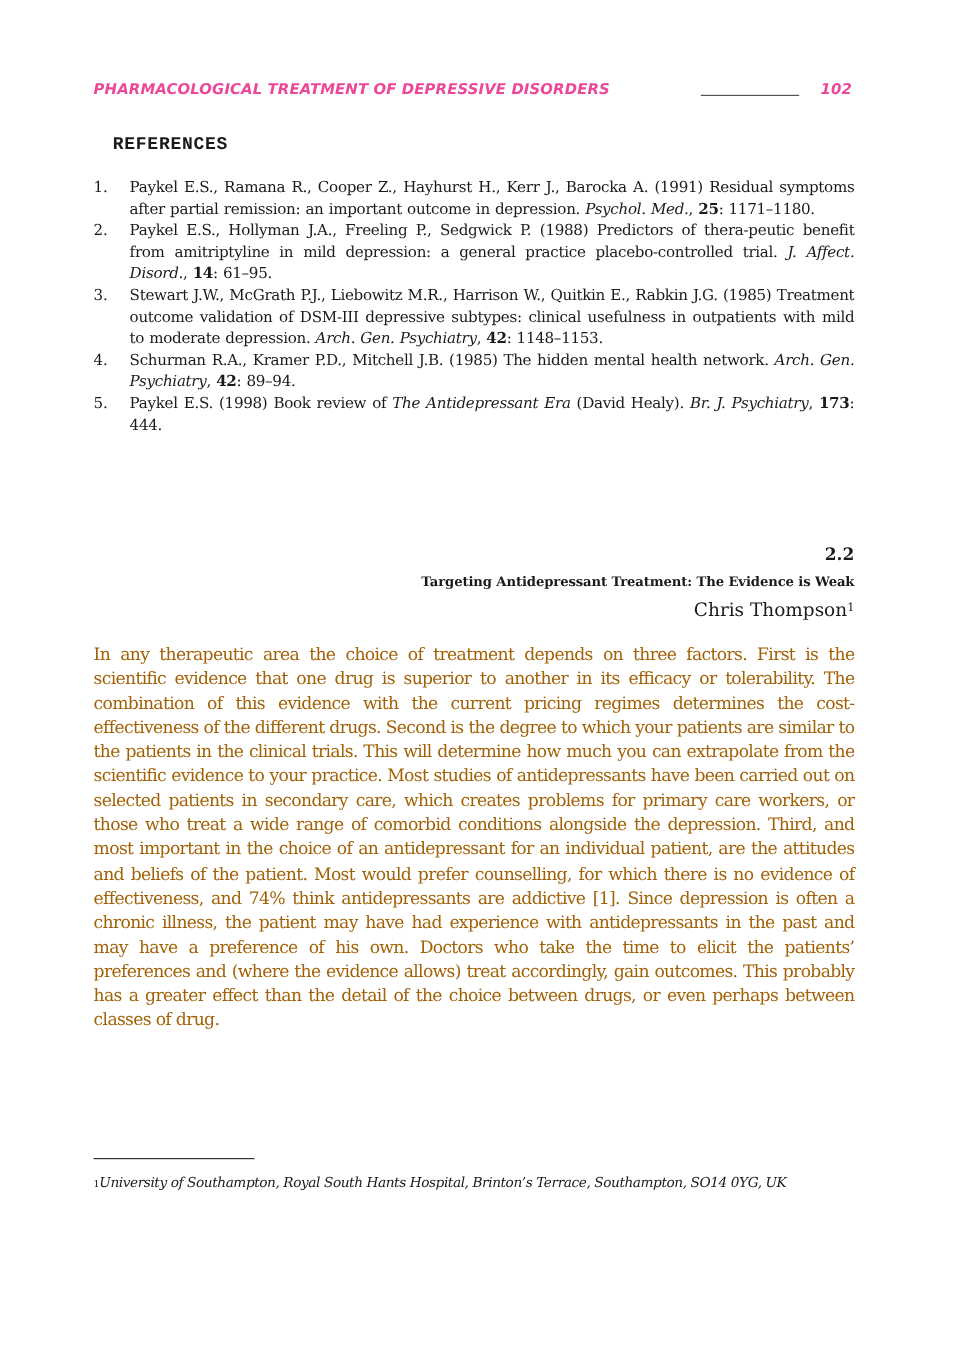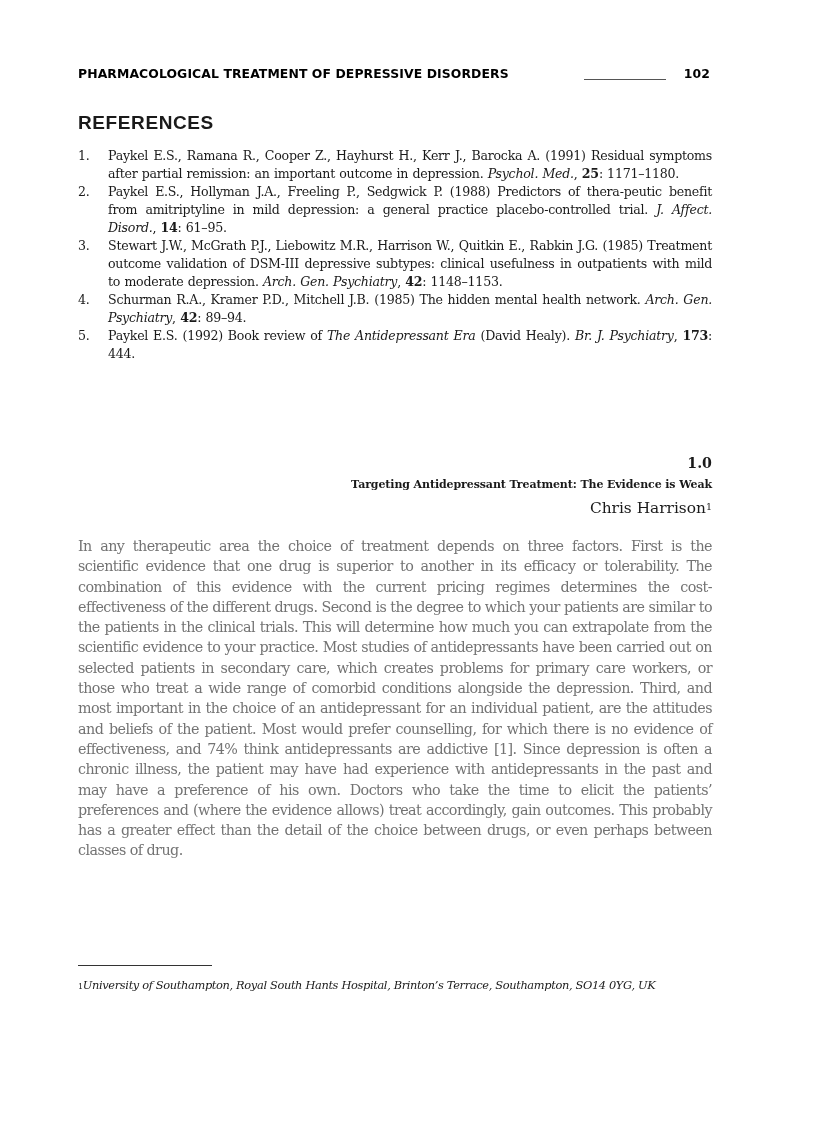--- a/index.html
+++ b/index.html
@@ -1,42 +1,42 @@
 <!DOCTYPE html>
 <html><head>
   <meta charset="utf-8">
   <style>
     html, body { margin: 0; padding: 0; background: #ffffff; }
     body { width: 816px; height: 1123px; position: relative; overflow: hidden; color: #1a1a1a; }
     .page { position: absolute; left: 78px; top: 0; width: 634px; }
     .running-head {
       position: absolute; top: 66px; left: 0; width: 634px; height: 20px;
       font-family: "DejaVu Sans", sans-serif; font-weight: bold; font-size: 12.4px;
-      letter-spacing: 0.1px; color: #000000;
+      letter-spacing: 0.1px; color: #ec4899; font-style: italic;
     }
     .running-head .title { position: absolute; left: 0; top: 0; white-space: nowrap; }
     .running-head .rule { position: absolute; left: 506px; top: 13px; width: 82px; height: 0; border-top: 1px solid #555; }
     .running-head .pageno { position: absolute; right: 2px; top: 0; }
     .refs-heading {
-      position: absolute; top: 112px; left: 0;
-      font-family: Liberation Sans, sans-serif; font-weight: bold; font-size: 19px; letter-spacing: 0.6px;
+      position: absolute; top: 112px; left: 16px;
+      font-family: Liberation Mono, monospace; font-weight: bold; font-size: 15px; letter-spacing: 0.6px;
     }
     .refs { position: absolute; top: 147px; left: 0; width: 634px; margin: 0; padding: 0; list-style: none;
       font-family: "DejaVu Serif", serif; font-size: 12.6px; line-height: 18px; }
     .refs li { position: relative; padding-left: 30px; text-align: justify; letter-spacing: -0.25px; word-spacing: 0.5px; }
     .refs li .num { position: absolute; left: 0; top: 0; }
     .refs i { font-style: italic; }
     .section-head { position: absolute; top: 452px; right: 0; width: 634px; text-align: right;
       font-family: "DejaVu Serif", serif; }
     .section-number { font-weight: bold; font-size: 14.2px; line-height: 22px; }
     .section-title { font-weight: bold; font-size: 11px; line-height: 22px; letter-spacing: -0.1px; }
     .section-author { font-size: 15.4px; line-height: 24px; }
     .section-author sup { font-size: 9.5px; vertical-align: top; position: relative; top: -1px; }
     .body-text { position: absolute; top: 536px; left: 0; width: 634px;
-      font-family: "DejaVu Serif", serif; font-size: 14.3px; line-height: 20.3px; letter-spacing: -0.55px; color: #737373; }
+      font-family: "DejaVu Serif", serif; font-size: 14.3px; line-height: 20.3px; letter-spacing: -0.55px; color: #a16207; }
     .body-text p { margin: 0; text-align: justify; }
     .body-text p.indent { text-indent: 18px; }
     .body-text p.last-justified { text-align-last: justify; }
     .footnote-rule { position: absolute; top: 965px; left: 0; width: 134px; border-top: 1px solid #333; }
     .footnote { position: absolute; top: 977px; left: 0; width: 634px;
       font-family: "DejaVu Serif", serif; font-style: italic; font-size: 11.4px; line-height: 17px; letter-spacing: -0.35px; }
     .footnote sup { font-style: normal; font-size: 8px; vertical-align: top; position: relative; top: 1px; }
   </style>
 </head>
 <body>
@@ -63,28 +63,28 @@
     <li>
       <span class="num">3.</span>
       <span>Stewart J.W., McGrath P.J., Liebowitz M.R., Harrison W., Quitkin E., Rabkin J.G. (1985) Treatment outcome validation of DSM-III depressive subtypes: clinical usefulness in outpatients with mild to moderate depression. </span><i>Arch. Gen. Psychiatry</i><span>, </span><b>42</b><span>: 1148–1153.</span>
     </li>
     <li>
       <span class="num">4.</span>
       <span>Schurman R.A.,  Kramer P.D.,  Mitchell J.B.  (1985)  The  hidden  mental  health network. </span><i>Arch. Gen. Psychiatry</i><span>, </span><b>42</b><span>: 89–94.</span>
     </li>
     <li>
       <span class="num">5.</span>
-      <span>Paykel E.S. (1992) Book review of </span><i>The Antidepressant Era</i><span> (David Healy). </span><i>Br. J. Psychiatry</i><span>, </span><b>173</b><span>: 444.</span>
+      <span>Paykel E.S. (1998) Book review of </span><i>The Antidepressant Era</i><span> (David Healy). </span><i>Br. J. Psychiatry</i><span>, </span><b>173</b><span>: 444.</span>
     </li>
   </ol>
 
   <div class="section-head">
-    <div class="section-number">1.0</div>
+    <div class="section-number">2.2</div>
     <div class="section-title">Targeting Antidepressant Treatment: The Evidence is Weak</div>
-    <div class="section-author"><span>Chris Harrison</span><sup>1</sup></div>
+    <div class="section-author"><span>Chris Thompson</span><sup>1</sup></div>
   </div>
 
   <div class="body-text">
     <p>In any therapeutic area the choice of treatment depends on three factors. First is the scientific evidence that one drug is superior to another in its efficacy or tolerability. The combination of this evidence with the current pricing regimes determines the cost-effectiveness of the different drugs. Second is the degree to which your patients are similar to the patients in the clinical trials. This will determine how much you can extrapolate from the scientific evidence to your practice. Most studies of antidepressants have been carried out on selected patients in secondary care, which creates problems for primary care workers, or those who treat a wide range of comorbid conditions alongside the depression. Third, and most important in the choice of an antidepressant for an individual patient, are the attitudes and beliefs of the patient. Most would prefer counselling, for which there is no evidence of effectiveness, and 74% think antidepressants are addictive [1]. Since depression is often a chronic illness, the patient may have had experience with antidepressants in the past and may have a preference of his own. Doctors who take the time to elicit the patients’ preferences and (where the evidence allows) treat accordingly, gain outcomes. This probably has a greater effect than the detail of the choice between drugs, or even perhaps between classes of drug.</p>
   </div>
 
   <div class="footnote-rule"></div>
   <div class="footnote"><sup>1</sup><span>University of Southampton, Royal South Hants Hospital, Brinton’s Terrace, Southampton, SO14 0YG, UK</span></div>
 
 </div>

